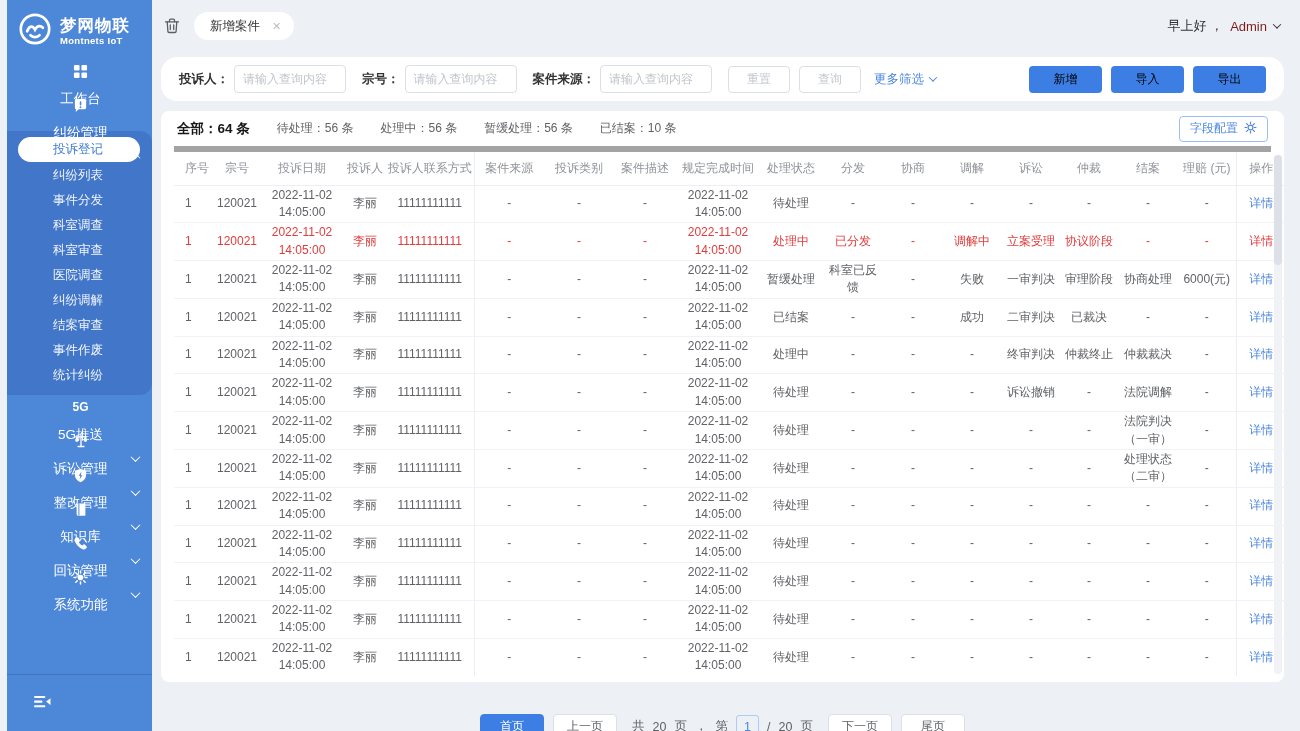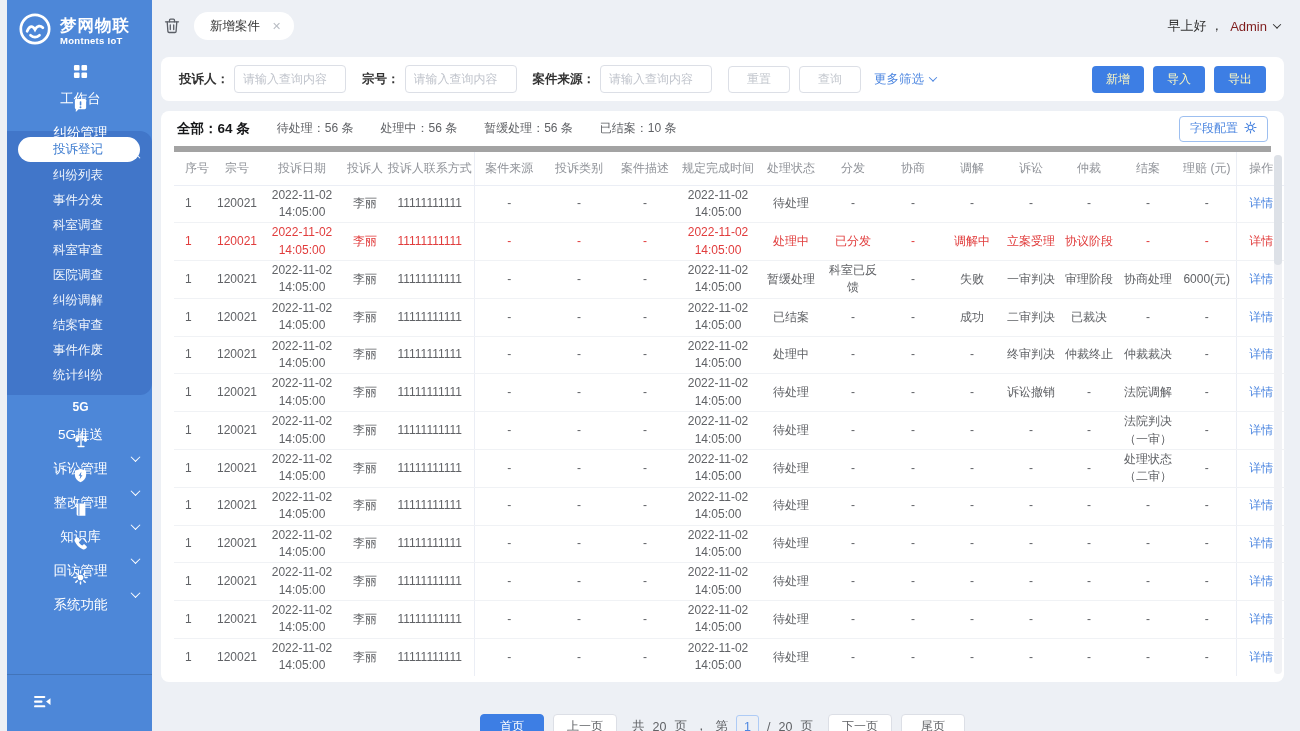--- a/index.html
+++ b/index.html
@@ -30,30 +30,30 @@
   
   .main { position:absolute; left:145px; top:0; width:1155px; height:731px; }
   .topbar { height:52px; display:flex; align-items:center; padding:0 20px 0 18px; }
   .trash-btn { background:none; border:none; cursor:pointer; display:flex; padding:0; }
   .tab-pill { background:#fff; border-radius:15px; height:28px; padding:0 13px 0 16px; display:flex; align-items:center; gap:12px; font-size:12.5px; color:#333; margin-left:13px; cursor:pointer; }
   .tab-close { color:#B9BDC4; font-size:11px; cursor:pointer; }
   .greeting { margin-left:auto; display:flex; align-items:center; gap:7px; font-size:13px; color:#333; }
   .greeting .user { color:#7f1d1d; cursor:pointer; }
   .greeting .chev { width:6px; height:6px; border-color:#333; }
   
-  .filter-card { margin:5px 16px 0; background:#fff; border-radius:8px; height:44px; display:flex; align-items:center; padding:0 18px; }
+  .filter-card { margin:5px 16px 0; background:#fff; border-radius:16px; height:44px; display:flex; align-items:center; padding:0 18px; }
   .f-field { display:flex; align-items:center; margin-right:16px; }
   .f-label { font-size:12.5px; font-weight:700; color:#333; margin-right:5px; white-space:nowrap; }
   .f-input { width:112px; height:28px; border:1px solid #DCDFE6; border-radius:4px; padding:0 8px; font-size:12px; color:#606266; outline:none; font-family:inherit; }
   .f-input::placeholder { color:#C0C4CC; }
   .btn-ghost { width:62px; height:27px; border:1px solid #DCDFE6; background:#fff; color:#C3C7CE; font-size:12px; border-radius:4px; cursor:pointer; margin-right:9px; font-family:inherit; }
   .more-link { color:#4C86E0; font-size:12.5px; display:flex; gap:6px; align-items:center; cursor:pointer; margin-left:4px; white-space:nowrap; }
   .more-link .chev { width:6px; height:6px; border-width:1.4px; }
   .f-actions { margin-left:auto; display:flex; gap:9px; }
-  .btn-primary { width:52px; height:27px; background:#3D7EE4; color:#fef9c3; border:none; border-radius:4px; font-size:12px; cursor:pointer; font-family:Liberation Sans, sans-serif; }
+  .btn-primary { width:73px; height:27px; background:#3D7EE4; color:#000000; border:none; border-radius:4px; font-size:12px; cursor:pointer; font-family:Liberation Sans, sans-serif; }
   
   .table-card { margin:10px 16px 0; background:#fff; border-radius:8px; position:relative; padding:0 13px 6px; }
   .stats { height:41px; display:flex; align-items:center; gap:27px; font-size:12px; color:#606266; border-bottom:6px solid #a3a3a3; padding:0 3px; }
   .stat-total { font-size:13.5px; color:#17181A; font-weight:700; }
   .field-config-btn { margin-left:auto; height:26px; padding:0 10px; border:1px solid #9DBFF0; color:#4C86E0; background:#fff; border-radius:4px; font-size:12px; display:flex; align-items:center; gap:6px; cursor:pointer; font-family:inherit; }
   table { width:100%; border-collapse:collapse; table-layout:fixed; font-size:12px; color:#606266; }
   th { height:33px; color:#909399; font-weight:400; border-bottom:1px solid #EBEEF5; text-align:center; white-space:nowrap; overflow:hidden; }
   td { height:36px; border-bottom:1px solid #F0F2F5; text-align:center; padding:1px 2px; line-height:1.45; overflow:hidden; }
   tbody tr:last-child td { border-bottom:none; }
   .c-left { text-align:left; padding-left:11px; }

